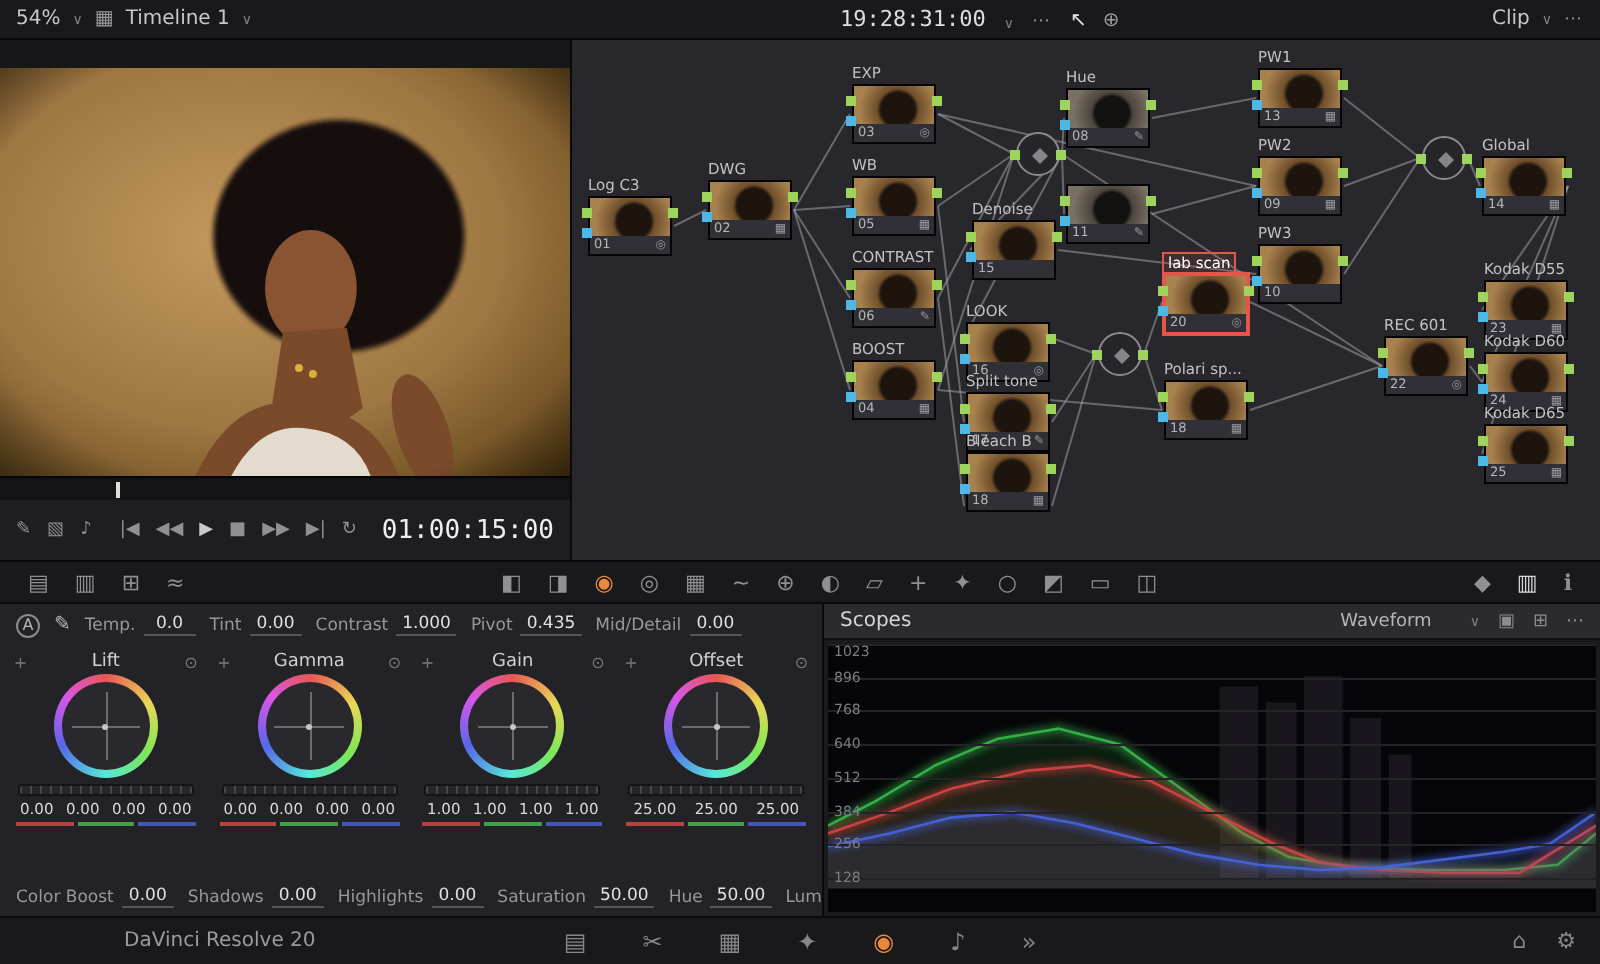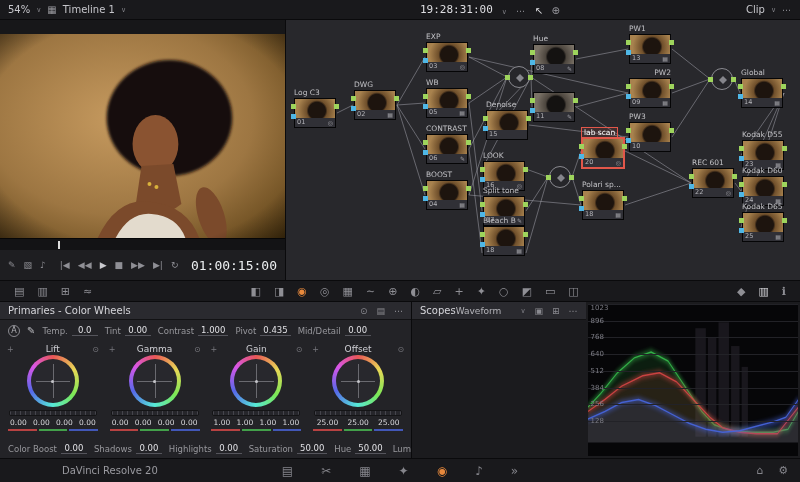--- a/index.html
+++ b/index.html
@@ -86,21 +86,21 @@
   .cdot{position:absolute;left:50%;top:50%;width:3px;height:3px;margin:-1.5px 0 0 -1.5px;border-radius:50%;background:#c5c5ca;z-index:1}
   .mslider{width:88px;height:6px;margin-top:3px;border-radius:2px;background:repeating-linear-gradient(90deg,#45454c 0 1px,#26262b 1px 5px);border:1px solid #141416}
   .wvals{display:flex;gap:2px;margin-top:2px;width:90px}
   .wvals span{flex:1;text-align:center;font-size:7.5px;color:#d8d8dc}
   .rgbbars{display:flex;gap:2px;width:90px;margin-top:2px}
   .rgbbars i{flex:1;height:2px;display:block}
   .rgbbars i:nth-child(1){background:#b84242}
   .rgbbars i:nth-child(2){background:#42a04a}
   .rgbbars i:nth-child(3){background:#4257b8}
 
-  .scopes{flex:1;background:#1b1b1e;display:flex;flex-direction:row}
+  .scopes{flex:1;background:#1b1b1e;display:flex;flex-direction:column}
   .shead{height:18px;display:flex;align-items:center;padding:0 8px;background:#2a2a2f;border-bottom:1px solid #121214}
   .shead .title{font-size:10px;color:#d5d5da}
   .mode{font-size:9px;color:#b5b5ba;margin-right:19px}
   .scope-plot{flex:1;position:relative;background:#060608;margin:2px;overflow:hidden}
   .gline{position:absolute;left:0;right:0;height:1px;background:#222227}
   .glabel{position:absolute;left:3px;font-size:7px;color:#7c7c84;transform:translateY(-50%)}
   #traces{position:absolute;inset:0;width:100%;height:100%}
 
   
   .statusbar{height:24px;background:#19191c;border-top:1px solid #0a0a0c;display:flex;align-items:center;position:relative}
@@ -424,21 +424,21 @@
               <div class="thumb"></div>
               <div class="nbar">
                 <span>13</span>
                 <span class="bdg">▦</span>
               </div>
               <span class="port g in top"></span>
               <span class="port g out top"></span>
               <span class="port b in low"></span>
             </div>
           </div>
-          <div class="cnode" style="left: 343px; top: 48px; text-align: right;">
+          <div class="cnode" style="left: 343px; top: 48px;">
             <div class="nlabel">PW2</div>
             <div class="nbox">
               <div class="thumb"></div>
               <div class="nbar">
                 <span>09</span>
                 <span class="bdg">▦</span>
               </div>
               <span class="port g in top"></span>
               <span class="port g out top"></span>
               <span class="port b in low"></span>
@@ -552,25 +552,20 @@
       <span class="tool-icon">▭</span>
       <span class="tool-icon">◫</span>
       <span class="tool-spacer"></span>
       <span class="tool-icon">◆</span>
       <span class="tool-icon bright">▥</span>
       <span class="tool-icon">ℹ</span>
     </div>
 
   <div class="lower">
     <div class="primaries">
-      <div class="phead">
-        <span>Primaries - Color Wheels</span>
-        <span class="sp"></span>
-        <span id="p-hicons"><span class="h-icon">⊙</span><span class="h-icon">▤</span><span class="h-icon">⋯</span></span>
-      </div>
       <div class="prow top" id="params-top">
         <span class="auto-icon">A</span>
         <span class="picker-icon">✎</span>
       <span class="pp">
             <span class="lab">Temp.</span>
             <span class="val">0.0</span>
           </span>
           <span class="pp">
             <span class="lab">Tint</span>
             <span class="val">0.00</span>

